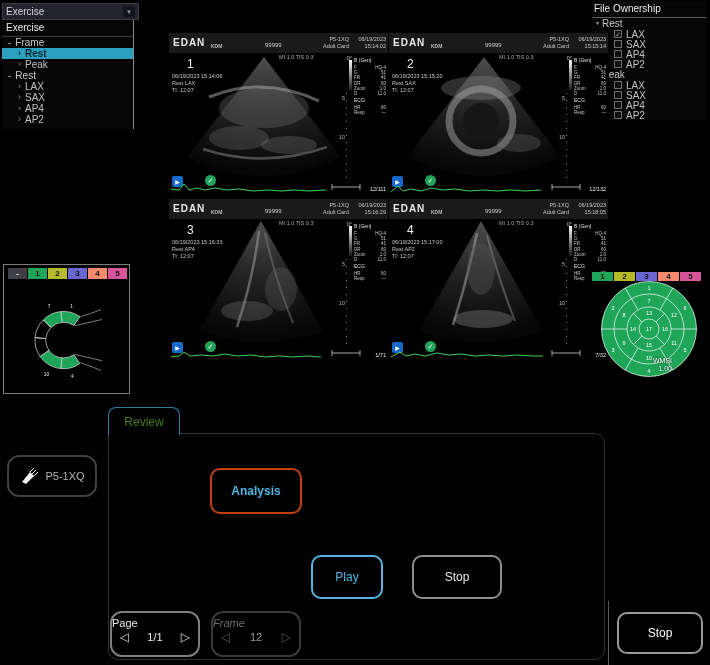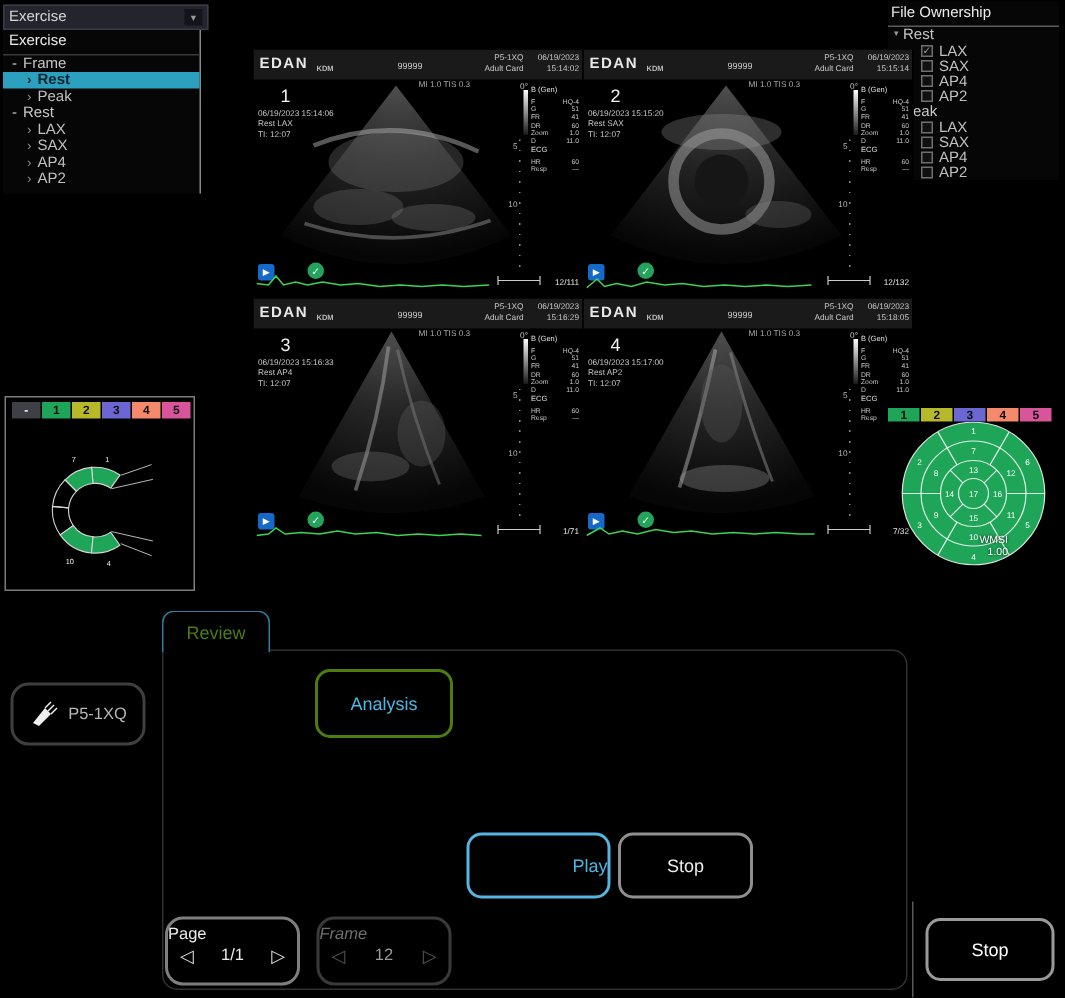--- a/index.html
+++ b/index.html
@@ -78,22 +78,22 @@
         text-shadow:0 0 2px #000;}
 
   
   .review-tab{left:108px;top:407px;width:70px;height:27px;background:#000;z-index:3;
               border:1px solid #2f7fa2;border-bottom:none;border-radius:8px 8px 0 0;
               display:flex;align-items:center;justify-content:center;font-size:12px;color:#4d7c0f;}
   .review-panel{left:108px;top:433px;width:497px;height:227px;border:1px solid #303030;
                 border-radius:0 10px 10px 10px;background:#000;box-sizing:border-box;}
   .btn{position:absolute;display:flex;align-items:center;justify-content:center;font-size:12px;
        border-radius:10px;box-sizing:border-box;background:#000;cursor:default;}
-  .btn-analysis{left:210px;top:446px;width:92px;height:46px;border:2px solid #4d7c0f;color:#4db6e2;}
-  .btn-play{left:311px;top:555px;width:96px;height:44px;border:2px solid #55b5de;color:#4db6e2;justify-content:flex-end;}
+  .btn-analysis{left:210px;top:468px;width:92px;height:46px;border:2px solid #c2410c;color:#4db6e2;font-weight:bold;}
+  .btn-play{left:311px;top:555px;width:72px;height:44px;border:2px solid #55b5de;color:#4db6e2;}
   .btn-stop{left:412px;top:555px;width:90px;height:44px;border:2px solid #8f8f8f;color:#ececec;}
   .btn-exit{left:617px;top:612px;width:86px;height:42px;border:2px solid #9a9a9a;color:#fff;}
   .stepper{position:absolute;border-radius:12px;box-sizing:border-box;background:#000;}
   .stepper .s-label{text-align:left;font-size:11px;margin-top:4px;}
   .stepper .s-row{display:flex;align-items:center;justify-content:space-between;padding:1px 8px 0 8px;}
   .stepper .s-arrow{font-size:12px;}
   .stepper .s-val{font-size:11px;}
   .stp-page{left:110px;top:611px;width:90px;height:46px;border:2px solid #7f7f7f;}
   .stp-page .s-label,.stp-page .s-val{color:#ececec;}
   .stp-page .s-arrow{color:#dcdcdc;}

